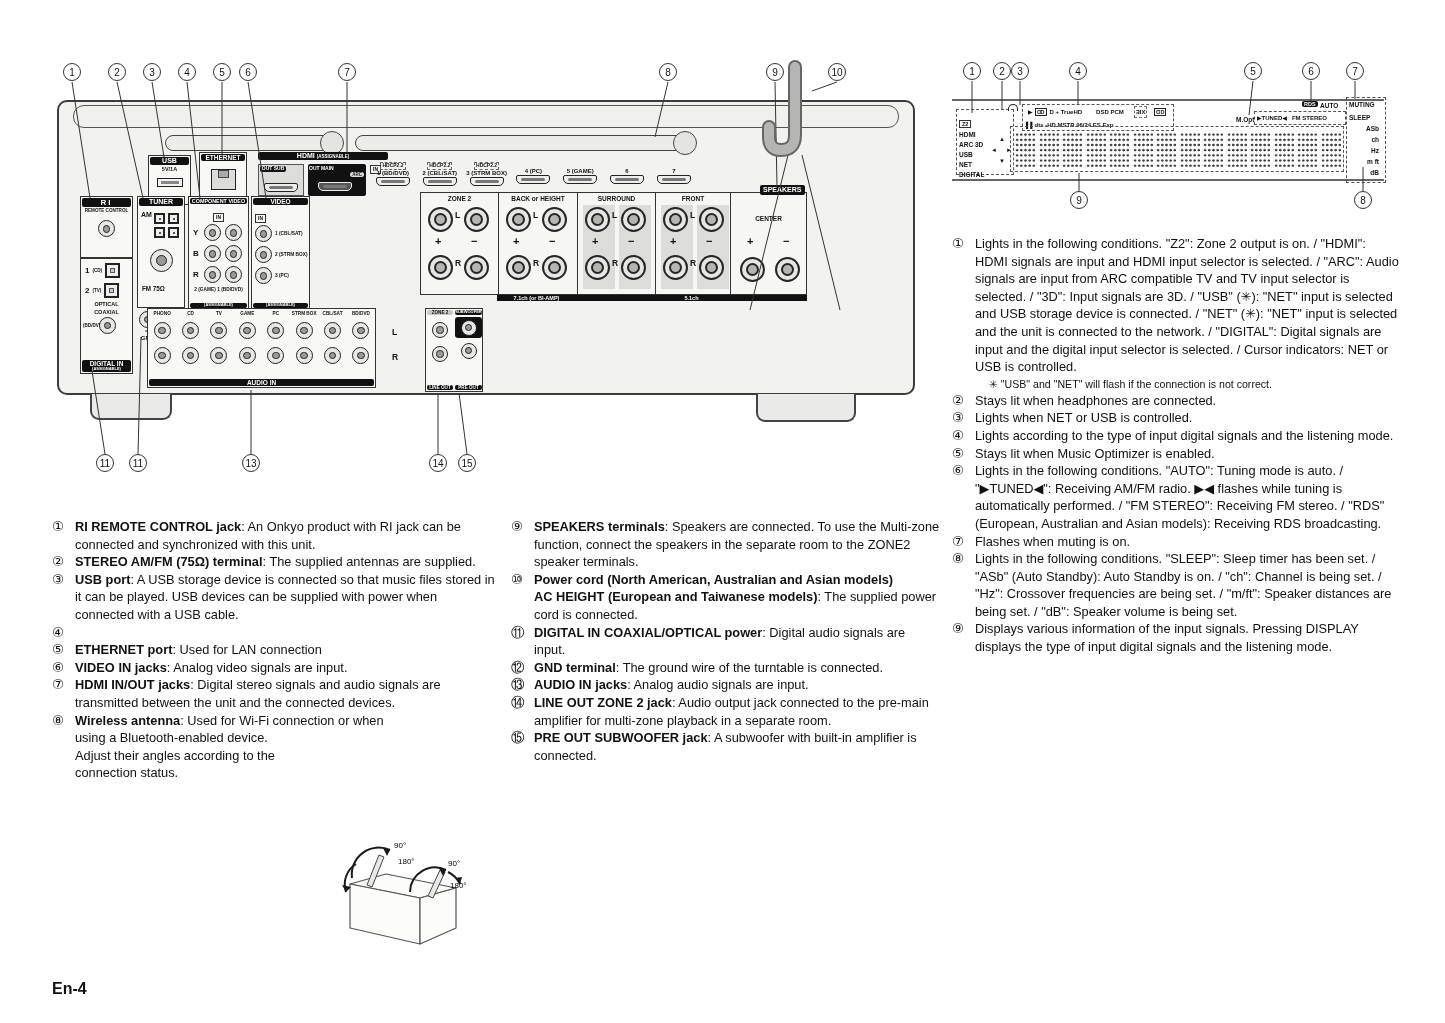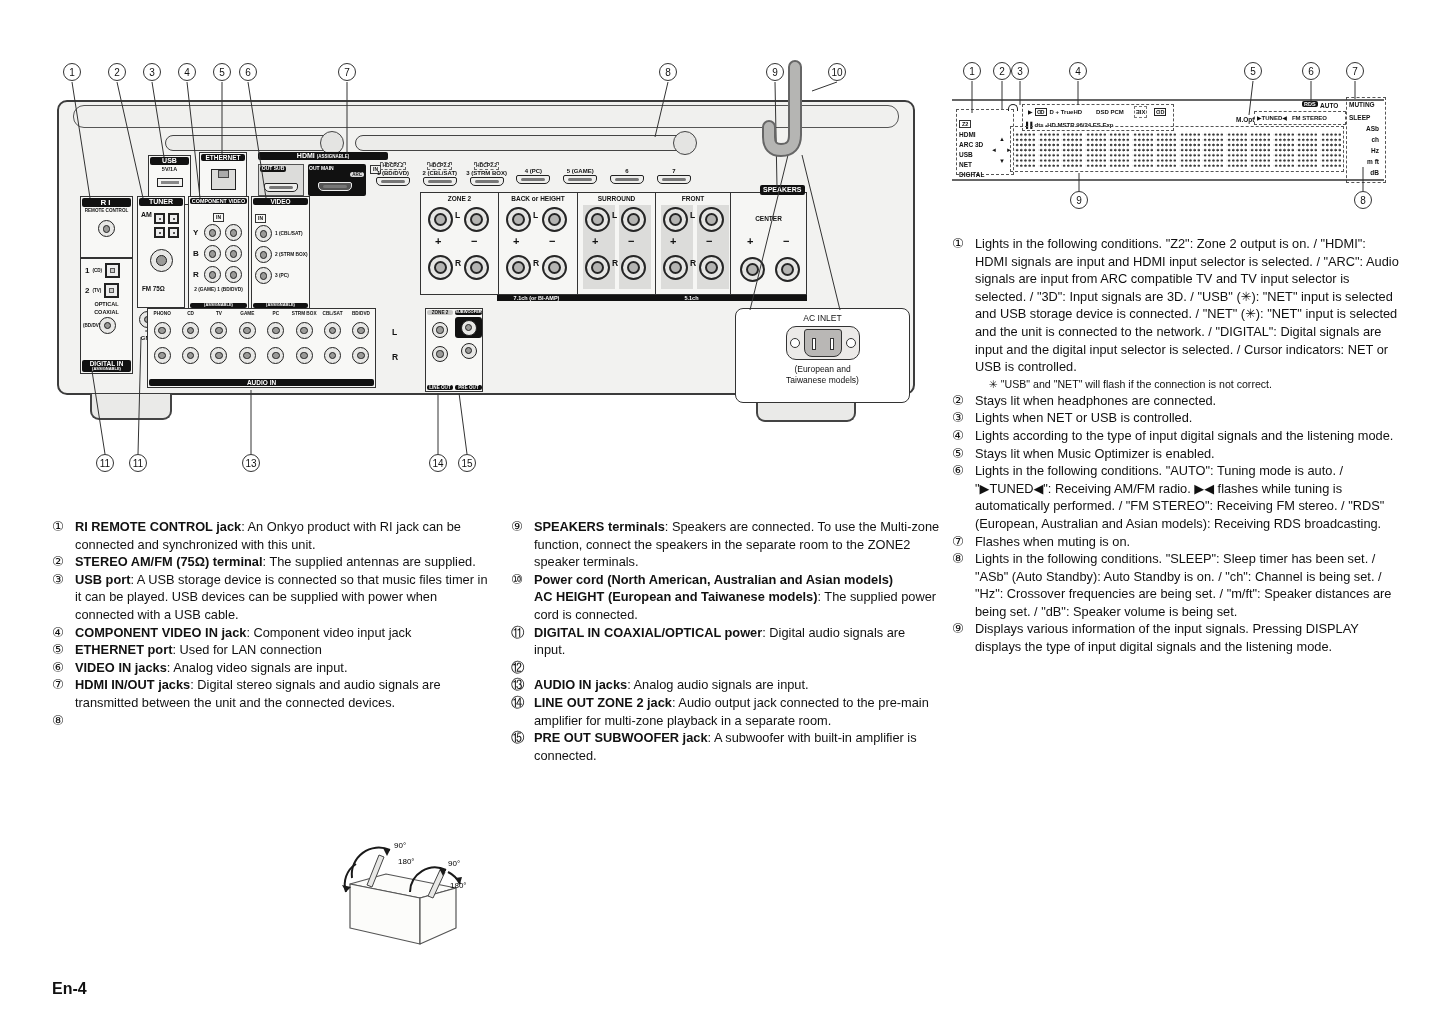--- a/index.html
+++ b/index.html
@@ -352,36 +352,20 @@
           <span class="pm" style="left: 16px; top: 42px;">+</span>
           <span class="pm" style="left: 52px; top: 42px;">−</span>
           <div class="post" style="left: 9px; top: 64px;"></div>
           <div class="post" style="left: 44px; top: 64px;"></div>
         </div>
       </div>
     <div class="chip" style="position:absolute;left:77px;top:103px;width:79px;font-size:5.5px;border-radius:0">7.1ch (or BI-AMP)</div>
     <div class="chip" style="position:absolute;left:156px;top:103px;width:231px;font-size:5.5px;border-radius:0">5.1ch</div>
   </div>
 
-  <div class="panelbox" style="left:695px;top:253px;width:175px;height:95px;border-radius:8px;background:#fff;z-index:3;text-align:center">
-    <div style="font-size:8.5px;margin-top:4px">AC INLET</div>
-    <div style="position:relative;width:74px;height:34px;margin:3px auto 0">
-      <div style="position:absolute;inset:0;background:#eceae8;border:1.6px solid #333;border-radius:10px"></div>
-      <div style="position:absolute;left:4px;top:12px;width:10px;height:10px;border:1.4px solid #333;border-radius:50%;background:#fff"></div>
-      <div style="position:absolute;right:4px;top:12px;width:10px;height:10px;border:1.4px solid #333;border-radius:50%;background:#fff"></div>
-      <div style="position:absolute;left:18px;top:3px;width:38px;height:28px;background:#b9b7b5;border:1.6px solid #333;border-radius:3px 3px 8px 8px">
-        <div style="position:absolute;left:7px;top:8px;width:4px;height:12px;background:#fff;border:1px solid #333"></div>
-        <div style="position:absolute;right:7px;top:8px;width:4px;height:12px;background:#fff;border:1px solid #333"></div>
-      </div>
-    </div>
-    <div style="font-size:8.5px;line-height:11px;margin-top:4px">
-      <span>(European and</span><br>
-      <span>Taiwanese models)</span>
-    </div>
-  </div>
 
   <div id="rear-callouts">
       <span class="co" style="left: 23px; top: 8px;">1</span>
       <span class="co" style="left: 68px; top: 8px;">2</span>
       <span class="co" style="left: 103px; top: 8px;">3</span>
       <span class="co" style="left: 138px; top: 8px;">4</span>
       <span class="co" style="left: 173px; top: 8px;">5</span>
       <span class="co" style="left: 199px; top: 8px;">6</span>
       <span class="co" style="left: 298px; top: 8px;">7</span>
       <span class="co" style="left: 619px; top: 8px;">8</span>
@@ -522,57 +506,58 @@
         <div class="item">
           <span class="inum">①</span>
           <div class="ibody"><span class="b">RI REMOTE CONTROL jack</span><span>: An Onkyo product with RI jack can be connected and synchronized with this unit.</span></div>
         </div>
         <div class="item">
           <span class="inum">②</span>
           <div class="ibody"><span class="b">STEREO AM/FM (75Ω) terminal</span><span>: The supplied antennas are supplied.</span></div>
         </div>
         <div class="item">
           <span class="inum">③</span>
-          <div class="ibody"><span class="b">USB port</span><span>: A USB storage device is connected so that music files timer in it can be played. USB devices can be supplied with power when connected with a USB cable.</span></div>
+          <div class="ibody"><span class="b">USB port</span><span>: A USB storage device is connected so that music files stored in it can be played. USB devices can be supplied with power when connected with a USB cable.</span></div>
         </div>
         <div class="item">
           <span class="inum">④</span>
-          <div class="ibody"><span class="b">COMPONENT VIDEO IN jack</span><span>: Component video input jack</span></div>
         </div>
         <div class="item">
           <span class="inum">⑤</span>
           <div class="ibody"><span class="b">ETHERNET port</span><span>: Used for LAN connection</span></div>
         </div>
         <div class="item">
           <span class="inum">⑥</span>
           <div class="ibody"><span class="b">VIDEO IN jacks</span><span>: Analog video signals are input.</span></div>
         </div>
         <div class="item">
           <span class="inum">⑦</span>
           <div class="ibody"><span class="b">HDMI IN/OUT jacks</span><span>: Digital stereo signals and audio signals are transmitted between the unit and the connected devices.</span></div>
         </div>
         <div class="item">
           <span class="inum">⑧</span>
+          <div class="ibody"><span class="b">Wireless antenna</span><span>: Used for Wi-Fi connection or when</span><br><span>using a Bluetooth-enabled device.</span><br><span>Adjust their angles according to the</span><br><span>connection status.</span></div>
         </div>
       </div>
     <div id="rear-list-2" style="width:429px">
         <div class="item">
           <span class="inum">⑨</span>
           <div class="ibody"><span class="b">SPEAKERS terminals</span><span>: Speakers are connected. To use the Multi-zone function, connect the speakers in the separate room to the ZONE2 speaker terminals.</span></div>
         </div>
         <div class="item">
           <span class="inum">⑩</span>
           <div class="ibody"><span class="b">Power cord (North American, Australian and Asian models)</span><br><span class="b">AC HEIGHT (European and Taiwanese models)</span><span>: The supplied power cord is connected.</span></div>
         </div>
         <div class="item">
           <span class="inum">⑪</span>
           <div class="ibody"><span class="b">DIGITAL IN COAXIAL/OPTICAL power</span><span>: Digital audio signals are input.</span></div>
         </div>
         <div class="item">
           <span class="inum">⑫</span>
+          <div class="ibody"><span class="b">GND terminal</span><span>: The ground wire of the turntable is connected.</span></div>
         </div>
         <div class="item">
           <span class="inum">⑬</span>
           <div class="ibody"><span class="b">AUDIO IN jacks</span><span>: Analog audio signals are input.</span></div>
         </div>
         <div class="item">
           <span class="inum">⑭</span>
           <div class="ibody"><span class="b">LINE OUT ZONE 2 jack</span><span>: Audio output jack connected to the pre-main amplifier for multi-zone playback in a separate room.</span></div>
         </div>
         <div class="item">

